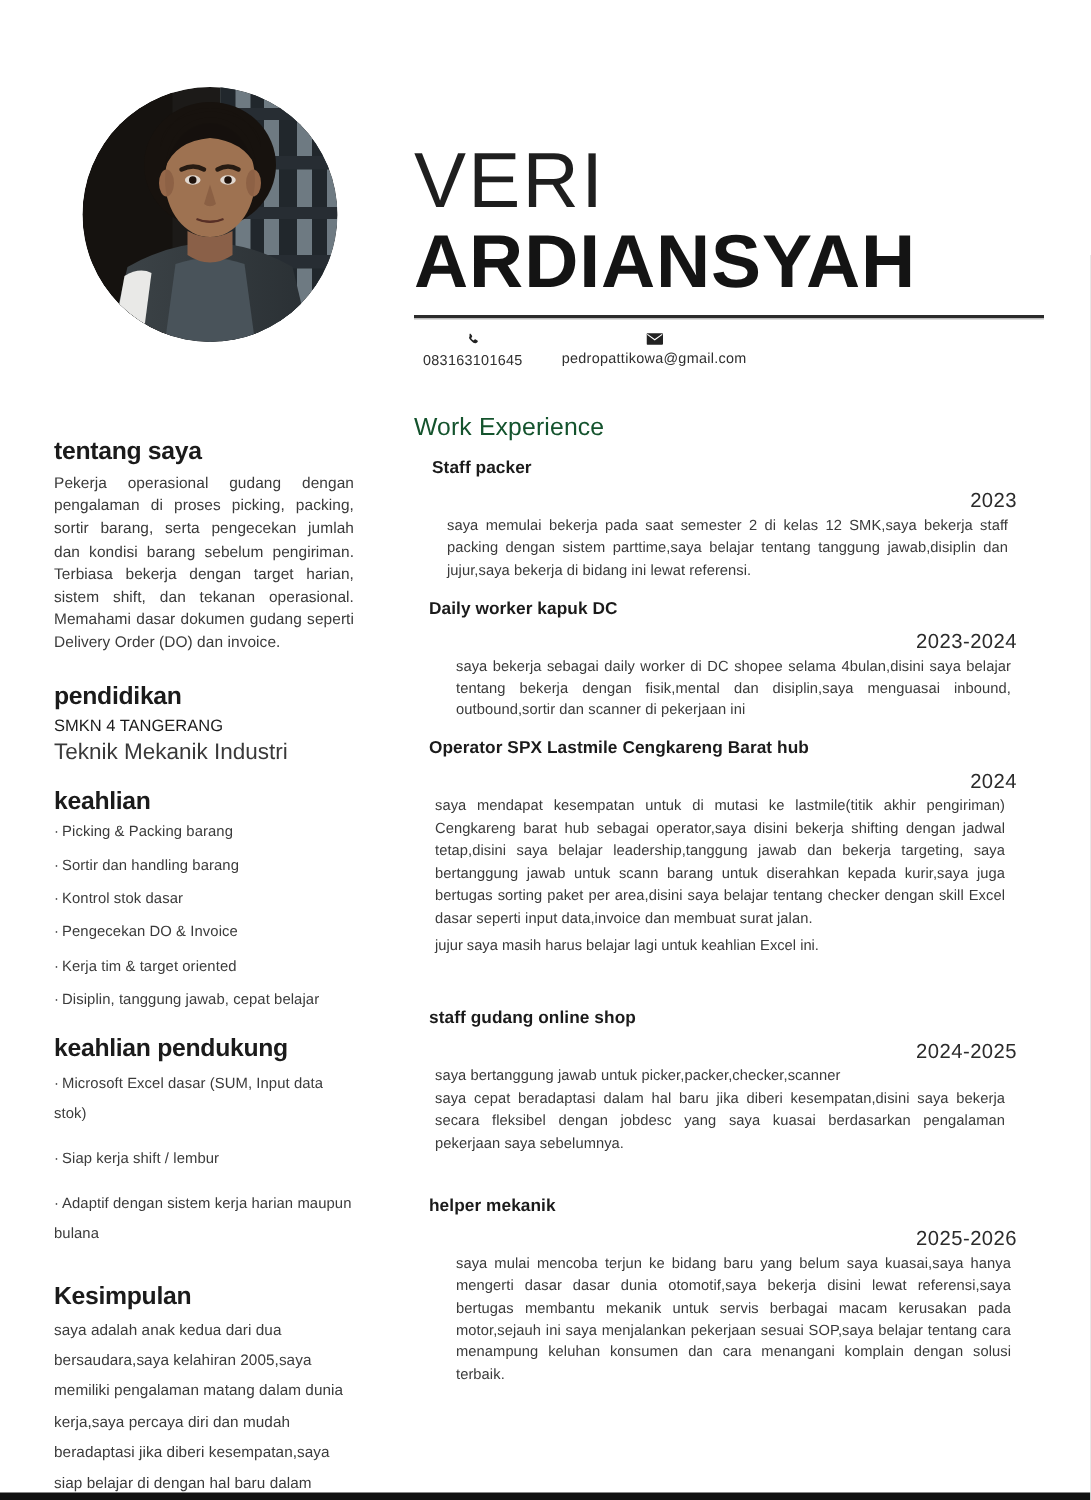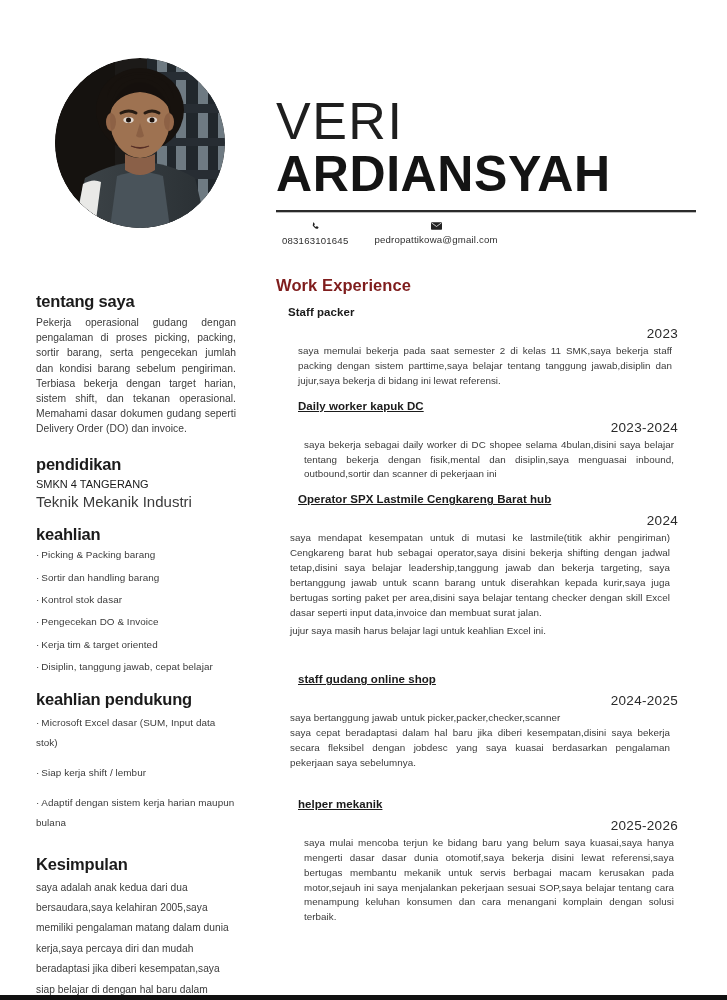--- a/index.html
+++ b/index.html
@@ -168,35 +168,35 @@
     gap: 4px;
     font-size: 9.6px;
     color: #2e2e2e;
     letter-spacing: 0.2px;
     flex-direction: column;
   }
   .contact-item svg { display: block; }
 
   .work-head {
     font-size: 16.5px;
-    font-weight: 700;
-    color: #7f1d1d;
+    font-weight: 400;
+    color: #14532d;
     margin: 30px 0 0 0;
     letter-spacing: 0.1px;
   }
 
   .job { margin-top: 11px; }
   .job-title {
     font-size: 11.5px;
     font-weight: 700;
     color: #1b1b1b;
     margin: 0 0 0 12px;
     letter-spacing: 0.05px;
   }
-  .job-title.ind2 { margin-left: 22px; text-decoration: underline; }
+  .job-title.ind2 { margin-left: 10px; }
   .job-years {
     font-size: 13.5px;
     color: #2a2a2a;
     text-align: right;
     margin: 8px 18px 0 0;
     letter-spacing: 0.3px;
   }
   .job-desc {
     font-size: 9.8px;
     line-height: 1.52;
@@ -354,21 +354,21 @@
         </span>
         <span>pedropattikowa@gmail.com</span>
       </div>
     </div>
 
     <h2 class="work-head">Work Experience</h2>
 
     <div class="job">
       <div class="job-title">Staff packer</div>
       <div class="job-years">2023</div>
-      <p class="job-desc ind-b">saya memulai bekerja pada saat semester 2 di kelas 11 SMK,saya bekerja staff packing dengan sistem parttime,saya belajar tentang tanggung jawab,disiplin dan jujur,saya bekerja di bidang ini lewat referensi.</p>
+      <p class="job-desc ind-b">saya memulai bekerja pada saat semester 2 di kelas 12 SMK,saya bekerja staff packing dengan sistem parttime,saya belajar tentang tanggung jawab,disiplin dan jujur,saya bekerja di bidang ini lewat referensi.</p>
     </div>
 
     <div class="job">
       <div class="job-title ind2">Daily worker kapuk DC</div>
       <div class="job-years">2023-2024</div>
       <p class="job-desc ind-d">saya bekerja sebagai daily worker di DC shopee selama 4bulan,disini saya belajar tentang bekerja dengan fisik,mental dan disiplin,saya menguasai inbound, outbound,sortir dan scanner di pekerjaan ini</p>
     </div>
 
     <div class="job">
       <div class="job-title ind2">Operator SPX Lastmile Cengkareng Barat hub</div>

